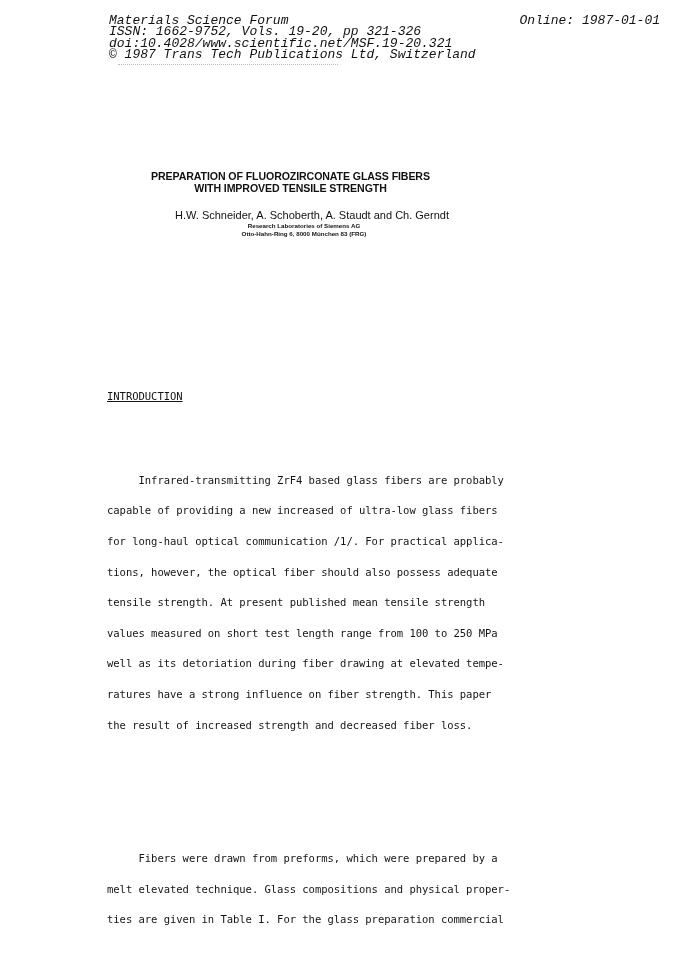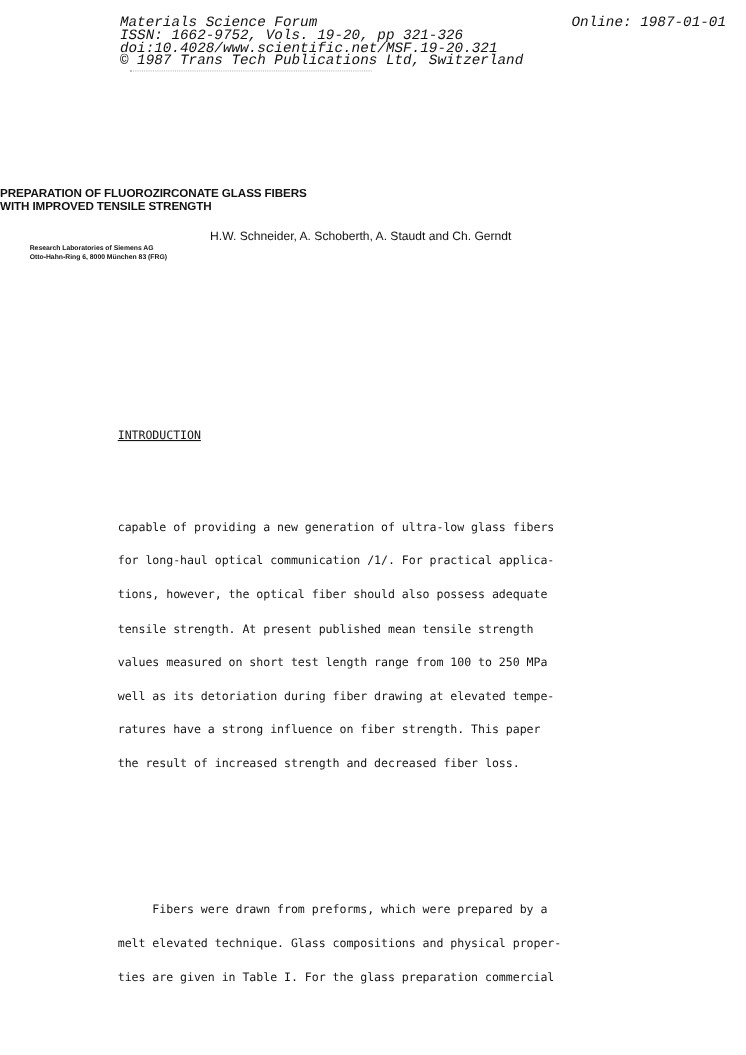--- a/index.html
+++ b/index.html
@@ -1,23 +1,23 @@
 <!DOCTYPE html>
 <html><head>
 <meta charset="utf-8">
 <style>
   html, body { margin: 0; padding: 0; background: #ffffff; }
   body { width: 678px; height: 959px; position: relative; overflow: hidden; color: #111; }
   .hdr { position: absolute; font-family: Liberation Mono, monospace; font-style: italic; font-size: 13px; line-height: 11.4px; color: #111; margin-left: 48px; }
   .hdr-left { left: 61px; top: 15px; }
   .hdr-right { right: 18px; top: 15px; }
   .faint { position: absolute; left: 118px; top: 64px; width: 220px; height: 3px; border-top: 1px dotted #bbb; }
-  .title-block { position: absolute; left: 0; width: 581px; font-family: "Liberation Sans", sans-serif; color: #111; }
+  .title-block { position: absolute; left: 0; width: 581px; text-align: center; font-family: "Liberation Sans", sans-serif; color: #111; }
   .title { top: 170px; font-weight: bold; font-size: 10.6px; line-height: 12px; letter-spacing: -0.1px; }
-  .authors { top: 209px; left: 175px; width: auto; text-align: left; font-size: 11px; margin-left: 16px; }
+  .authors { top: 209px; left: 175px; width: auto; text-align: left; font-size: 11px; }
   .affil { top: 222px; font-size: 6.2px; line-height: 7.6px; font-weight: bold; left: 0; }
   .affil div { margin-left: 27px; }
   .body { position: absolute; left: 107px; top: 323px; font-family: "DejaVu Sans Mono", monospace; font-size: 10.55px; line-height: 10.2px; color: #141414; white-space: pre; letter-spacing: -0.05px; }
   .heading { text-decoration: underline; display: block; margin-top: 48px; }
   .gap { display: block; height: 12px; }
   .gap2 { display: block; height: 9px; }
   .line { display: block; }
 </style>
 </head>
 <body>
@@ -38,21 +38,22 @@
 <div class="title-block authors">H.W. Schneider, A. Schoberth, A. Staudt and Ch. Gerndt</div>
 <div class="title-block affil">
   <div>Research Laboratories of Siemens AG</div>
   <div>Otto-Hahn-Ring 6, 8000 München 83 (FRG)</div>
 </div>
 
 <div class="body">
   <span class="heading">INTRODUCTION</span>
   <span class="gap"></span>
   <div>
-    <span class="line">capable of providing a new generation of ultra-low glass fibers</span>
+    <span class="line">     Infrared-transmitting ZrF4 based glass fibers are probably</span>
+    <span class="line">capable of providing a new increased of ultra-low glass fibers</span>
     <span class="line">for long-haul optical communication /1/. For practical applica-</span>
     <span class="line">tions, however, the optical fiber should also possess adequate</span>
     <span class="line">tensile strength. At present published mean tensile strength</span>
     <span class="line">values measured on short test length range from 100 to 250 MPa</span>
     <span class="line">well as its detoriation during fiber drawing at elevated tempe-</span>
     <span class="line">ratures have a strong influence on fiber strength. This paper</span>
     <span class="line">the result of increased strength and decreased fiber loss.</span>
   </div>
   <span class="gap2"></span>
   <span class="gap"></span>

